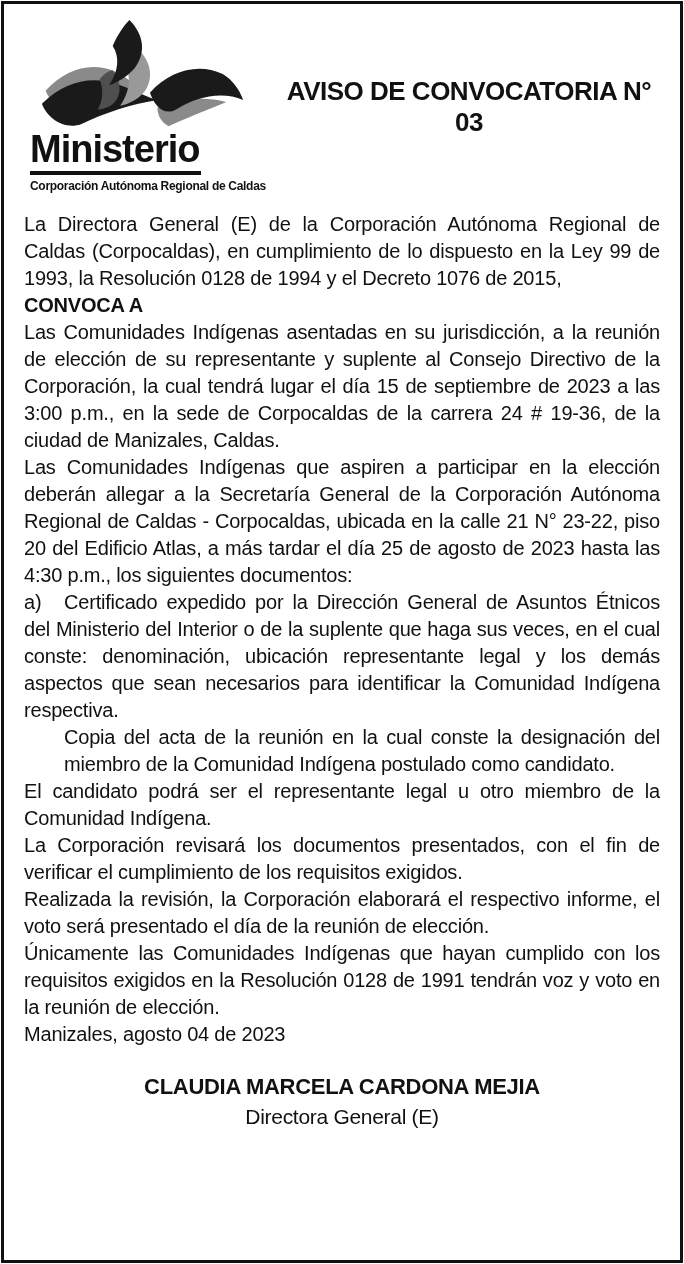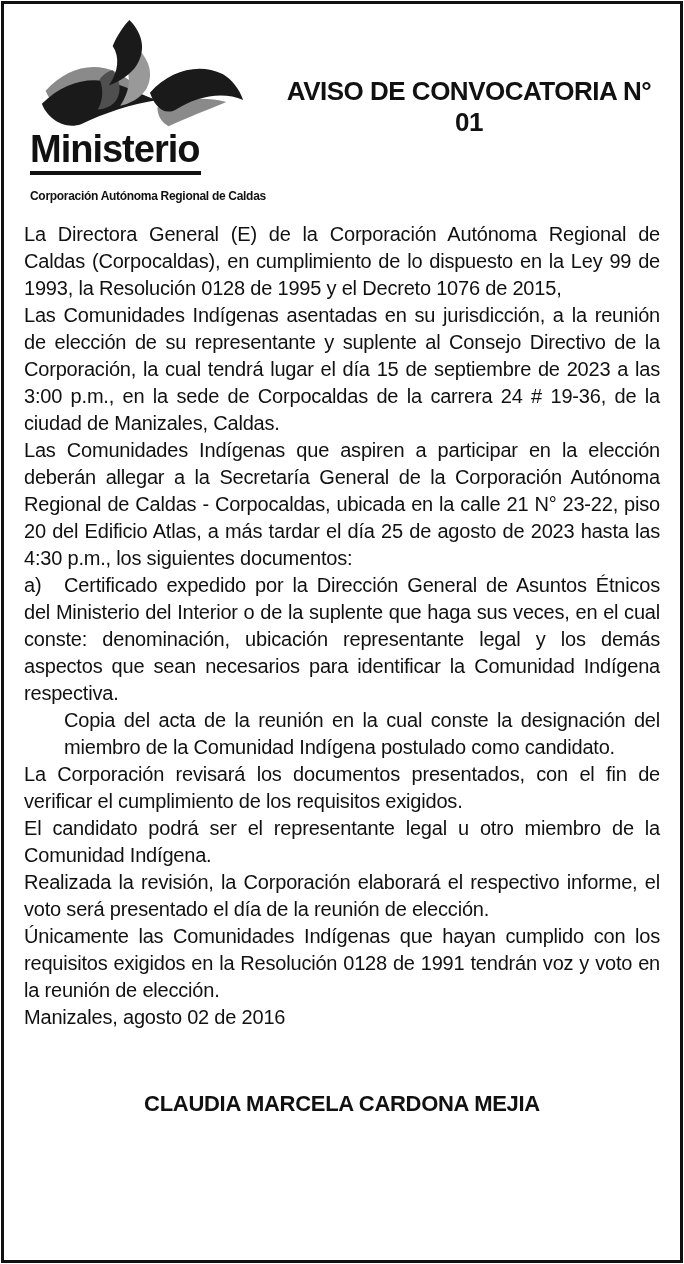--- a/index.html
+++ b/index.html
@@ -14,41 +14,41 @@
   }
   
   .header{display:flex;align-items:flex-start;}
   .logo{width:248px;flex:0 0 auto;padding-left:6px;}
   .logo-art{display:block;margin-left:10px;}
   .logo-wordmark{
     font-weight:bold;font-size:38px;letter-spacing:-1px;line-height:1;
     border-bottom:4px solid #111;display:inline-block;padding:0 2px 3px 0;
   }
   .logo-tagline{
-    font-weight:bold;font-size:12px;letter-spacing:-0.3px;margin-top:14px;white-space:nowrap;
+    font-weight:bold;font-size:12px;letter-spacing:-0.3px;margin-top:4px;white-space:nowrap;
   }
   .doc-title{
     flex:1;text-align:center;font-weight:bold;font-size:26px;letter-spacing:-0.5px;
     margin-top:58px;
   }
   
   .body-text{margin-top:18px;}
   .body-text p{
     margin:0;font-size:20px;line-height:27px;letter-spacing:-0.2px;
     text-align:justify;
   }
   .para-heading{
     text-align:center;font-weight:bold;font-size:23px;line-height:27px;
     margin:11px 0 10px 0;letter-spacing:-0.3px;
   }
   .list-marker{display:inline-block;width:40px;}
   .item-hang{padding-left:40px;text-indent:-40px;}
   .dateline{text-align:left;}
   
-  .signature{margin-top:58px;text-align:center;}
+  .signature{margin-top:24px;text-align:center;}
   .sig-name{font-weight:bold;font-size:22px;line-height:30px;letter-spacing:-0.3px;}
   .sig-role{font-size:21px;line-height:30px;letter-spacing:-0.3px;}
 </style>
 </head>
 <body>
 
 <div class="page">
 
   <div class="header">
 
@@ -66,45 +66,47 @@
         <path d="M106,34 C118,46 122,62 114,76 C108,86 96,92 86,94 C96,80 98,64 92,52 C97,45 102,39 106,34 Z" fill="#999999"></path>
 
         <path d="M78,56 C86,66 88,78 82,88 C78,94 70,98 62,98 C68,88 68,76 64,66 C68,60 73,57 78,56 Z" fill="#4f4f4f"></path>
 
         <path d="M96,2 C110,16 114,34 104,50 C98,60 86,68 74,72 C84,58 86,42 78,30 C83,18 90,8 96,2 Z" fill="#1a1a1a"></path>
       </svg>
       <div class="logo-wordmark">Ministerio</div>
       <div class="logo-tagline">Corporación Autónoma Regional de Caldas</div>
     </div>
 
-    <div class="doc-title">AVISO DE CONVOCATORIA N° 01</div>
+    <div class="doc-title">AVISO DE CONVOCATORIA N° 03</div>
   </div>
 
   <div class="body-text">
 
-    <p>La Directora General (E) de la Corporación Autónoma Regional de Caldas (Corpocaldas), en cumplimiento de lo dispuesto en la Ley 99 de 1993, la Resolución 0128 de 1995 y el Decreto 1076 de 2015,</p>
+    <p>La Directora General (E) de la Corporación Autónoma Regional de Caldas (Corpocaldas), en cumplimiento de lo dispuesto en la Ley 99 de 1993, la Resolución 0128 de 1994 y el Decreto 1076 de 2015,</p>
 
+    <p class="para-heading">CONVOCA A</p>
 
     <p>Las Comunidades Indígenas asentadas en su jurisdicción, a la reunión de elección de su representante y suplente al Consejo Directivo de la Corporación, la cual tendrá lugar el día 15 de septiembre de 2023 a las 3:00 p.m., en la sede de Corpocaldas de la carrera 24 # 19-36, de la ciudad de Manizales, Caldas.</p>
 
     <p>Las Comunidades Indígenas que aspiren a participar en la elección deberán allegar a la Secretaría General de la Corporación Autónoma Regional de Caldas - Corpocaldas, ubicada en la calle 21 N° 23-22, piso 20 del Edificio Atlas, a más tardar el día 25 de agosto de 2023 hasta las 4:30 p.m., los siguientes documentos:</p>
 
     <p><span class="list-marker">a)</span><span>Certificado expedido por la Dirección General de Asuntos Étnicos del Ministerio del Interior o de la suplente que haga sus veces, en el cual conste: denominación, ubicación representante legal y los demás aspectos que sean necesarios para identificar la Comunidad Indígena respectiva.</span></p>
 
     <p class="item-hang"><span class="list-marker">b)</span><span>Copia del acta de la reunión en la cual conste la designación del miembro de la Comunidad Indígena postulado como candidato.</span></p>
 
+    <p>El candidato podrá ser el representante legal u otro miembro de la Comunidad Indígena.</p>
+
     <p>La Corporación revisará los documentos presentados, con el fin de verificar el cumplimiento de los requisitos exigidos.</p>
-
-    <p>El candidato podrá ser el representante legal u otro miembro de la Comunidad Indígena.</p>
 
     <p>Realizada la revisión, la Corporación elaborará el respectivo informe, el voto será presentado el día de la reunión de elección.</p>
 
     <p>Únicamente las Comunidades Indígenas que hayan cumplido con los requisitos exigidos en la Resolución 0128 de 1991 tendrán voz y voto en la reunión de elección.</p>
 
 
-    <p class="dateline">Manizales, agosto 02 de 2016</p>
+    <p class="dateline">Manizales, agosto 04 de 2023</p>
   </div>
 
   <div class="signature">
     <div class="sig-name">CLAUDIA MARCELA CARDONA MEJIA</div>
+    <div class="sig-role">Directora General (E)</div>
   </div>
 
 </div>
 
 </body></html>

